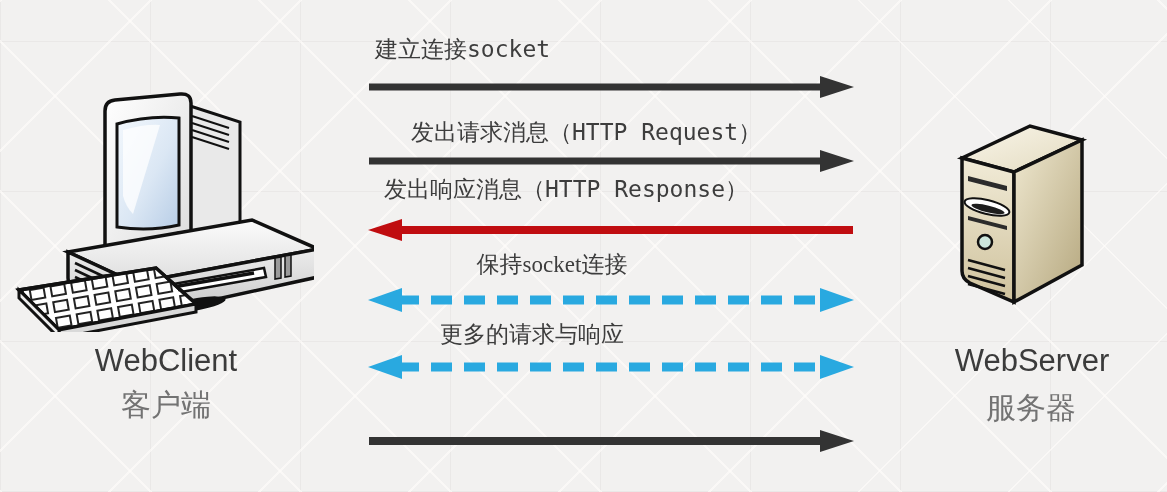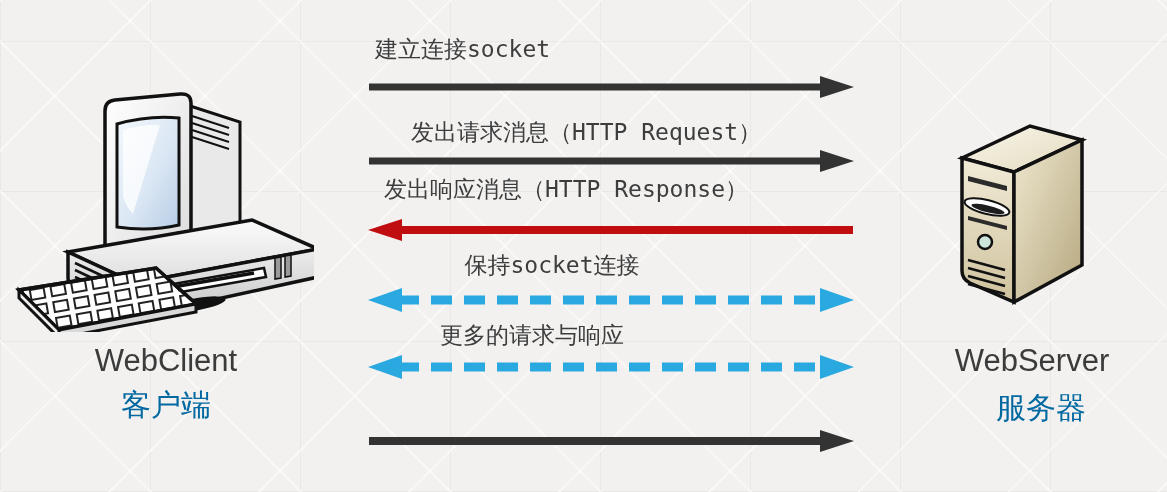--- a/index.html
+++ b/index.html
@@ -13,28 +13,28 @@
       repeating-linear-gradient(0deg, rgba(175,168,168,.12) 0 1px, transparent 1px 150px),
       repeating-linear-gradient(90deg, rgba(175,168,168,.12) 0 1px, transparent 1px 150px);
     overflow:hidden;
   }
   .stage{position:relative;width:1167px;height:492px;}
   .abs{position:absolute;}
   .msg-label{
     font-family:"DejaVu Sans Mono","Liberation Serif",monospace;
     font-size:23px;color:#3d3d3d;white-space:nowrap;line-height:1.15;
   }
-  .centered{transform:translateX(-50%);}
+  .centered{transform:translateX(-50%);font-family:Liberation Serif, serif;}
   .host-name{
     font-family:"Liberation Sans",sans-serif;
     font-size:31px;color:#3b3b3b;white-space:nowrap;
   }
   .host-name-zh{
     font-family:"Liberation Serif","DejaVu Serif",serif;
-    font-size:30px;color:#0369a1;white-space:nowrap;
+    font-size:30px;color:#737373;white-space:nowrap;
   }
   svg{display:block;}
 </style>
 </head>
 <body>
 
 <div class="stage">
 
   <div class="abs" style="left:12px;top:80px;">
     <svg width="302" height="252" viewBox="0 0 302 252">
@@ -133,21 +133,21 @@
 
       <g stroke="#111" stroke-width="2.5">
         <line x1="20" y1="150" x2="57" y2="160"></line>
         <line x1="20" y1="158" x2="57" y2="168"></line>
         <line x1="20" y1="166" x2="57" y2="176"></line>
         <line x1="20" y1="174" x2="57" y2="184"></line>
       </g>
     </svg>
   </div>
   <div class="abs host-name centered" style="left:1032px;top:343px;">WebServer</div>
-  <div class="abs host-name-zh centered" style="left:1031px;top:388px;margin-left:10px;">服务器</div>
+  <div class="abs host-name-zh centered" style="left:1031px;top:388px;">服务器</div>
 
   <div class="abs msg-label" style="left:375px;top:36px;">建立连接socket</div>
   <svg class="abs" style="left:366px;top:73px;" width="490" height="28" viewBox="0 0 490 28">
     <line x1="3" y1="14" x2="460" y2="14" stroke="#333" stroke-width="7"></line>
     <polygon points="454,3 488,14 454,25" fill="#333"></polygon>
   </svg>
 
   <div class="abs msg-label" style="left:383px;top:119px;margin-left:28px;">发出请求消息（HTTP Request）</div>
   <svg class="abs" style="left:366px;top:147px;" width="490" height="28" viewBox="0 0 490 28">
     <line x1="3" y1="14" x2="460" y2="14" stroke="#333" stroke-width="7"></line>

